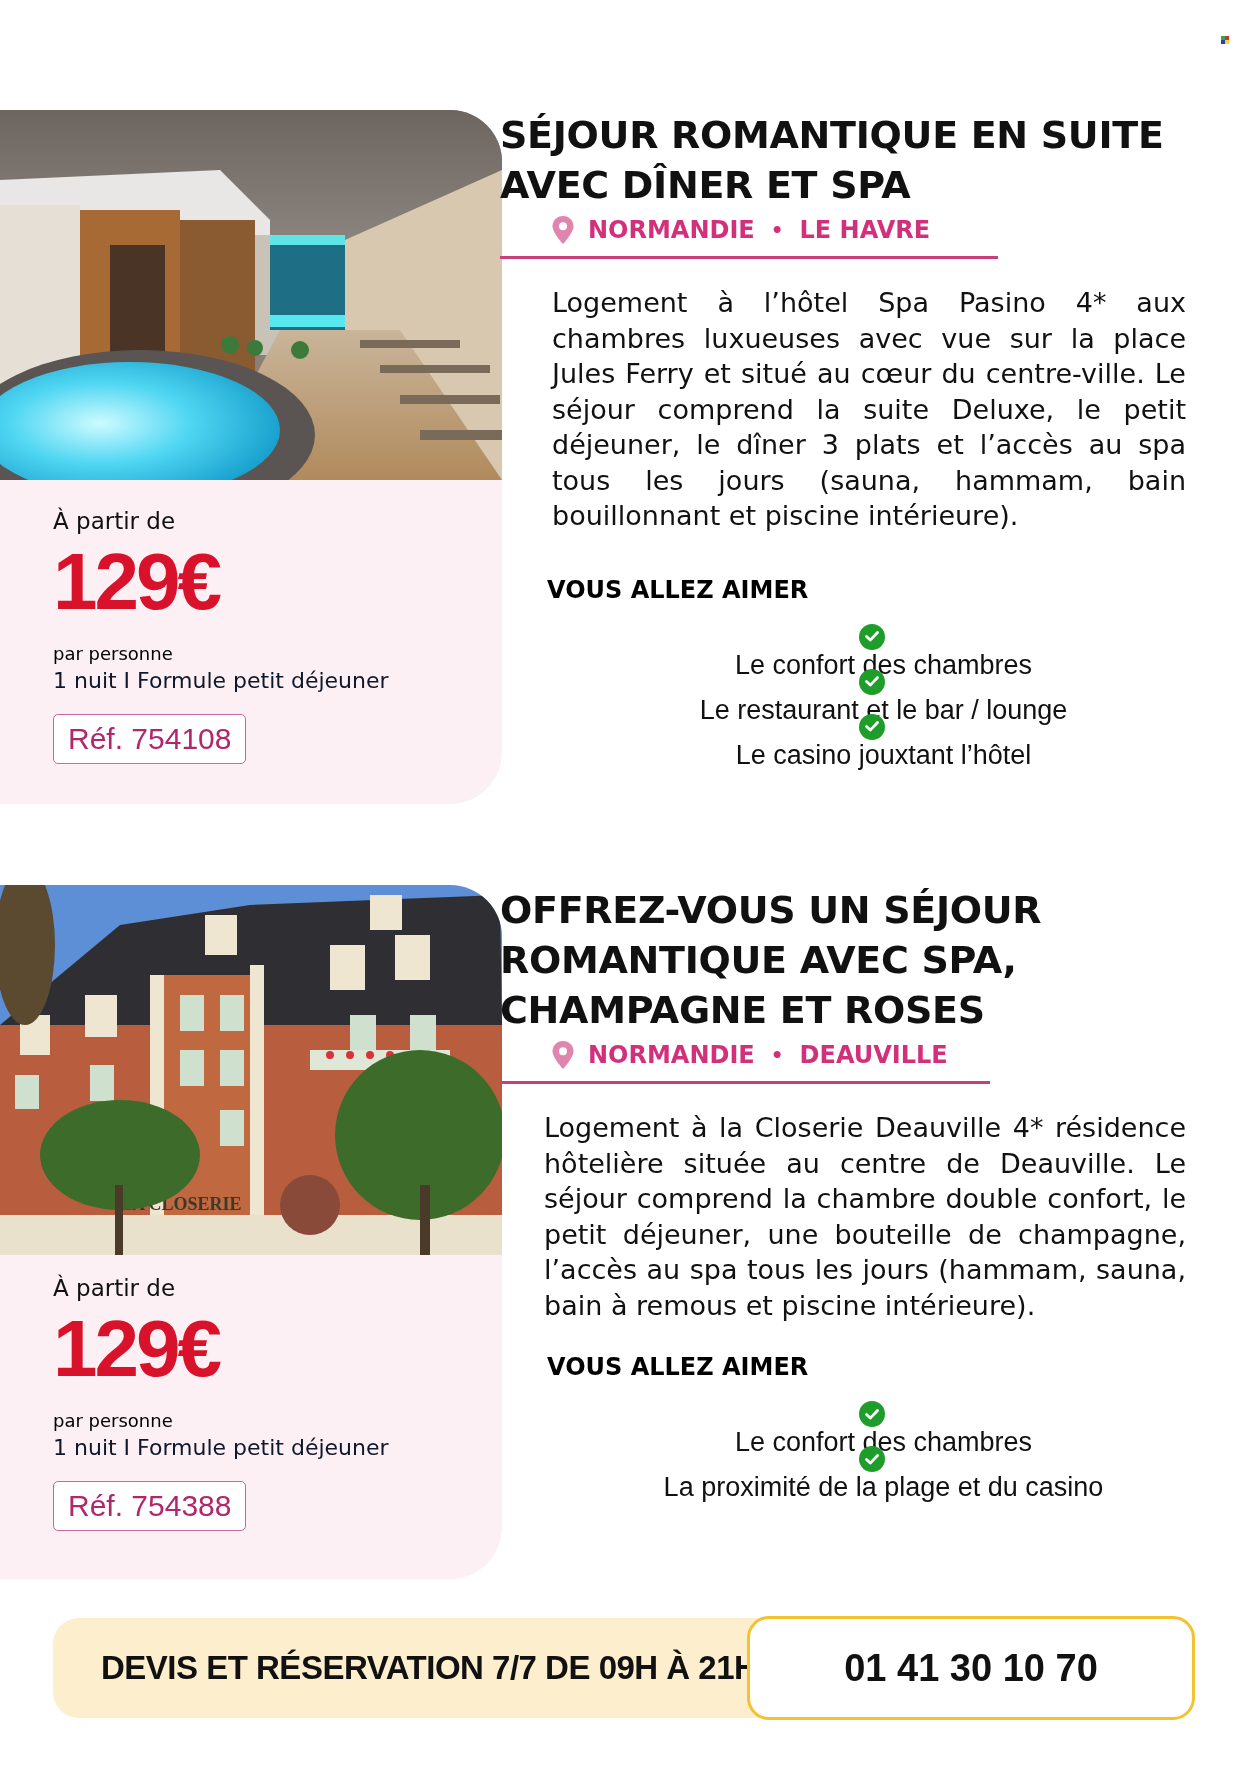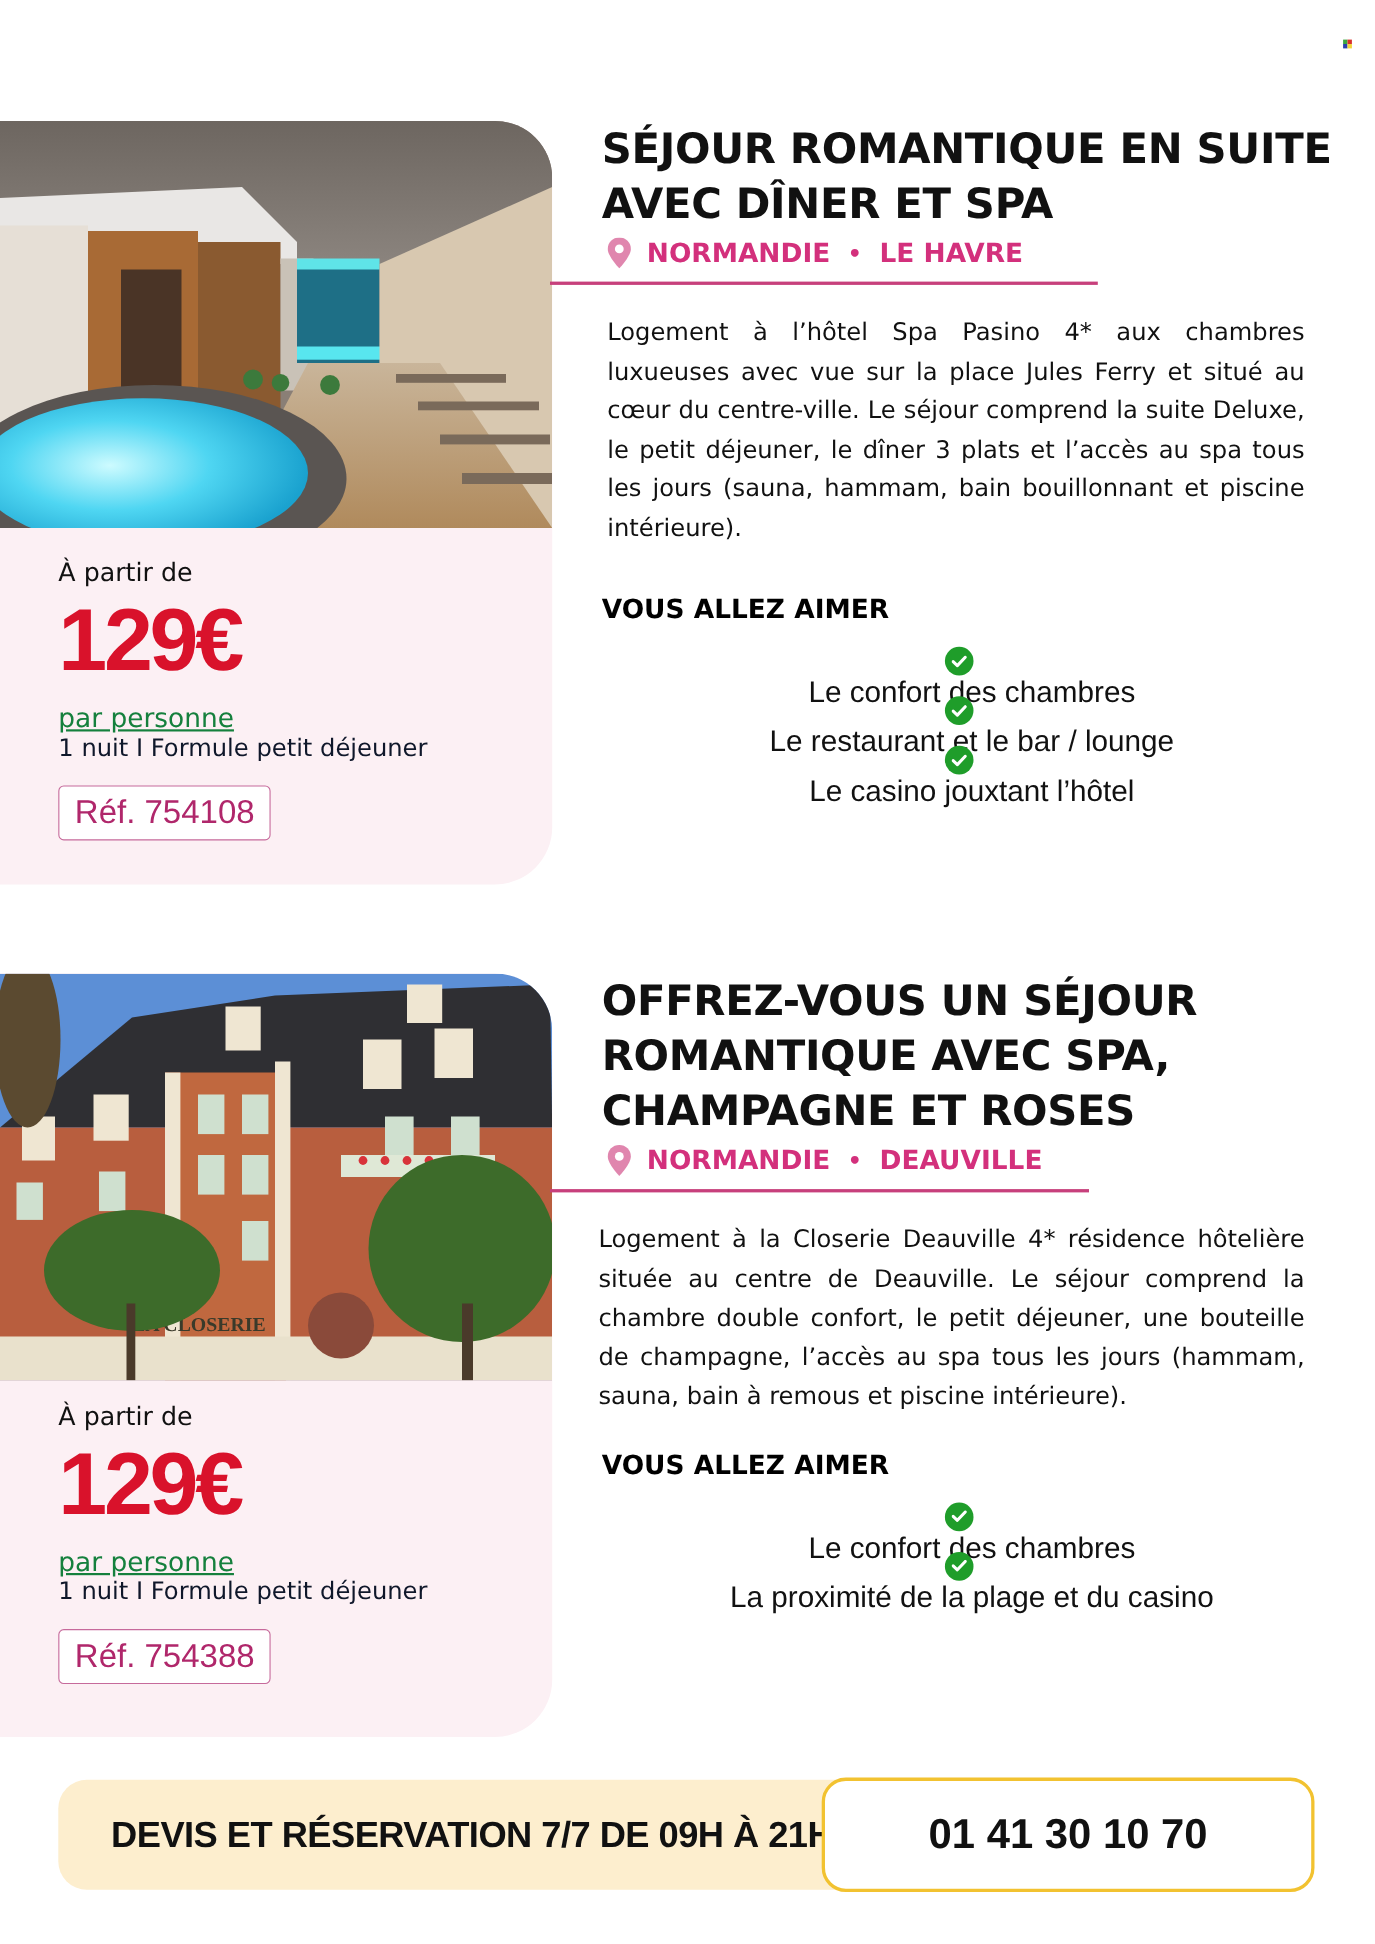--- a/index.html
+++ b/index.html
@@ -12,31 +12,31 @@
   .offer { position: absolute; left: 0; width: 1250px; }
   .offer-1 { top: 110px; height: 695px; }
   .offer-2 { top: 885px; height: 695px; }
 
   .left-col { position: absolute; left: 0; top: 0; width: 502px; height: 694px; border-radius: 0 52px 52px 0; overflow: hidden; background: #fcf0f4; }
   .photo { position: absolute; left: 0; top: 0; width: 502px; height: 370px; overflow: hidden; }
 
   .price-block { position: absolute; left: 53px; top: 398px; width: 440px; }
   .from-label { font-size: 23px; color: #111; display: block; font-family: "DejaVu Sans", sans-serif; }
   .price { display: block; margin-top: 8px; font-family: "Liberation Sans", sans-serif; font-weight: 700; font-size: 80px; line-height: 80px; color: #d9122b; letter-spacing: -3px; }
-  .per-person { display: block; margin-top: 18px; font-size: 24px; line-height: 27px; color: #15803d; text-decoration: underline; }
+  .per-person { display: block; margin-top: 18px; font-size: 18px; line-height: 27px; color: #000000; }
   .formula { display: block; font-size: 22px; line-height: 27px; color: #0f172a; }
   .ref { display: inline-block; margin-top: 20px; padding: 7px 14px; font-family: "Liberation Sans", sans-serif; font-size: 30px; color: #b0276b; background: #ffffff; border: 1.5px solid #c66a9b; border-radius: 5px; }
 
   .right-col { position: absolute; left: 500px; top: 0; width: 720px; }
-  .title { font-family: "DejaVu Sans", sans-serif; font-weight: 700; font-size: 38px; line-height: 50px; color: #111; margin-left: 47px; letter-spacing: -0.3px; }
+  .title { font-family: "DejaVu Sans", sans-serif; font-weight: 700; font-size: 38px; line-height: 50px; color: #111; letter-spacing: -0.3px; }
   .location { display: flex; align-items: center; margin-left: 52px; margin-top: 6px; font-family: "DejaVu Sans", sans-serif; font-weight: 700; font-size: 24px; color: #d3307c; }
   .location .pin { width: 22px; height: 28px; margin-right: 14px; }
   .location .dot { margin: 0 16px; font-size: 20px; }
   .divider { height: 3px; background: #c7407c; margin-top: 12px; }
-  .desc { margin-top: 26px; font-family: "DejaVu Sans", sans-serif; font-size: 22px; line-height: 35.5px; color: #111; text-align: justify; text-align-last: left; }
+  .desc { margin-top: 26px; font-family: "DejaVu Sans", sans-serif; font-size: 27px; line-height: 35.5px; color: #111; text-align: justify; text-align-last: left; }
   .love-title { margin-top: 42px; margin-left: 47px; font-family: "DejaVu Sans", sans-serif; font-weight: 700; font-size: 24px; color: #000000; }
   .love-list { list-style: none; margin-top: 20px; margin-left: 47px; }
   .love-list li { display: flex; align-items: center; height: 45px; font-family: "Liberation Sans", sans-serif; font-size: 27px; color: #111; flex-direction: column; }
   .check { width: 26px; height: 26px; border-radius: 50%; background: #1f9d2a; margin-right: 26px; margin-left: 2px; display: inline-flex; align-items: center; justify-content: center; flex: none; }
 
   .footer-bar { position: absolute; left: 53px; top: 1618px; width: 1140px; height: 100px; background: #fdeece; border-radius: 26px; }
   .footer-text { position: absolute; left: 48px; top: 0; height: 100px; display: flex; align-items: center; font-family: "Liberation Sans", sans-serif; font-weight: 700; font-size: 33px; color: #111; letter-spacing: -0.5px; }
   .phone-box { position: absolute; right: -2px; top: -2px; width: 448px; height: 104px; background: #ffffff; border: 3px solid #f2c230; border-radius: 22px; display: flex; align-items: center; justify-content: center; font-family: "Liberation Sans", sans-serif; font-weight: 700; font-size: 38px; color: #111; }
 </style>
 </head>

